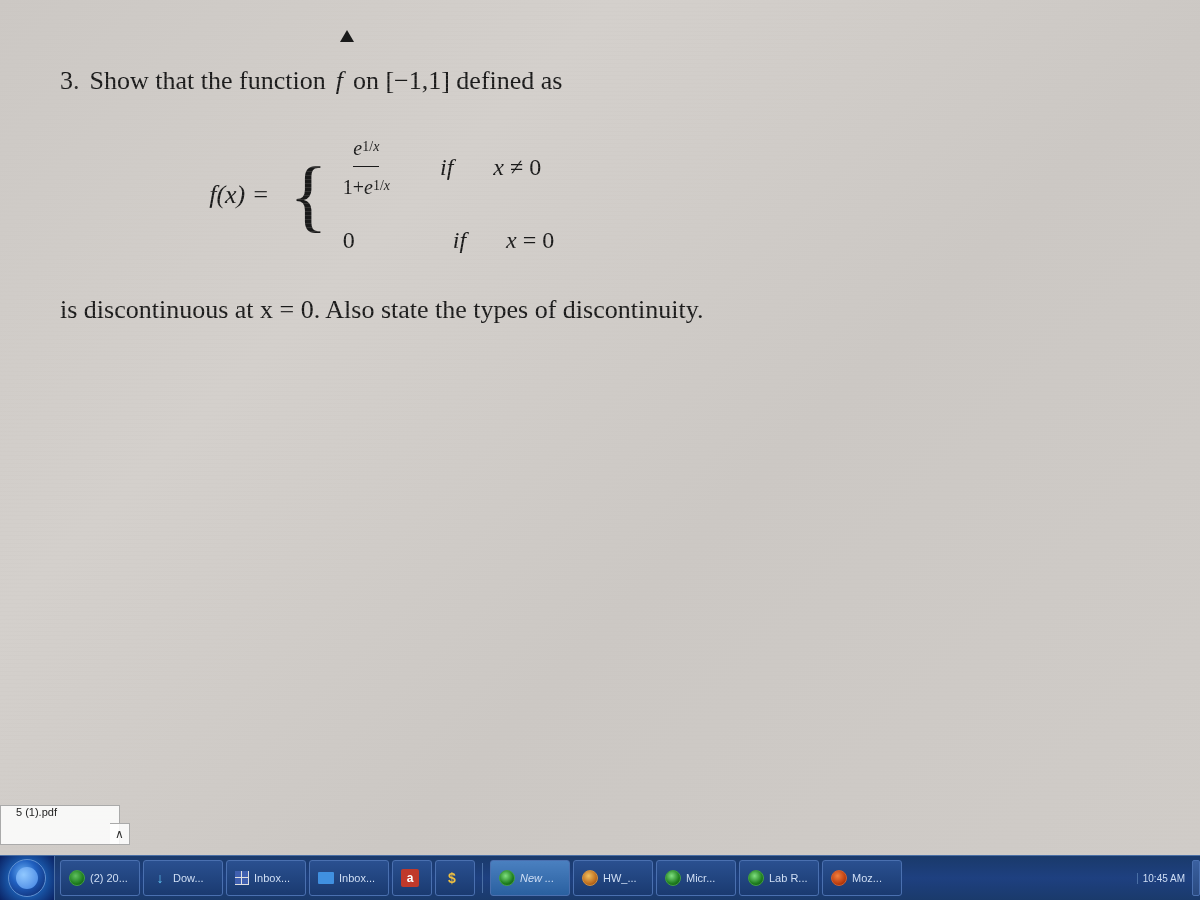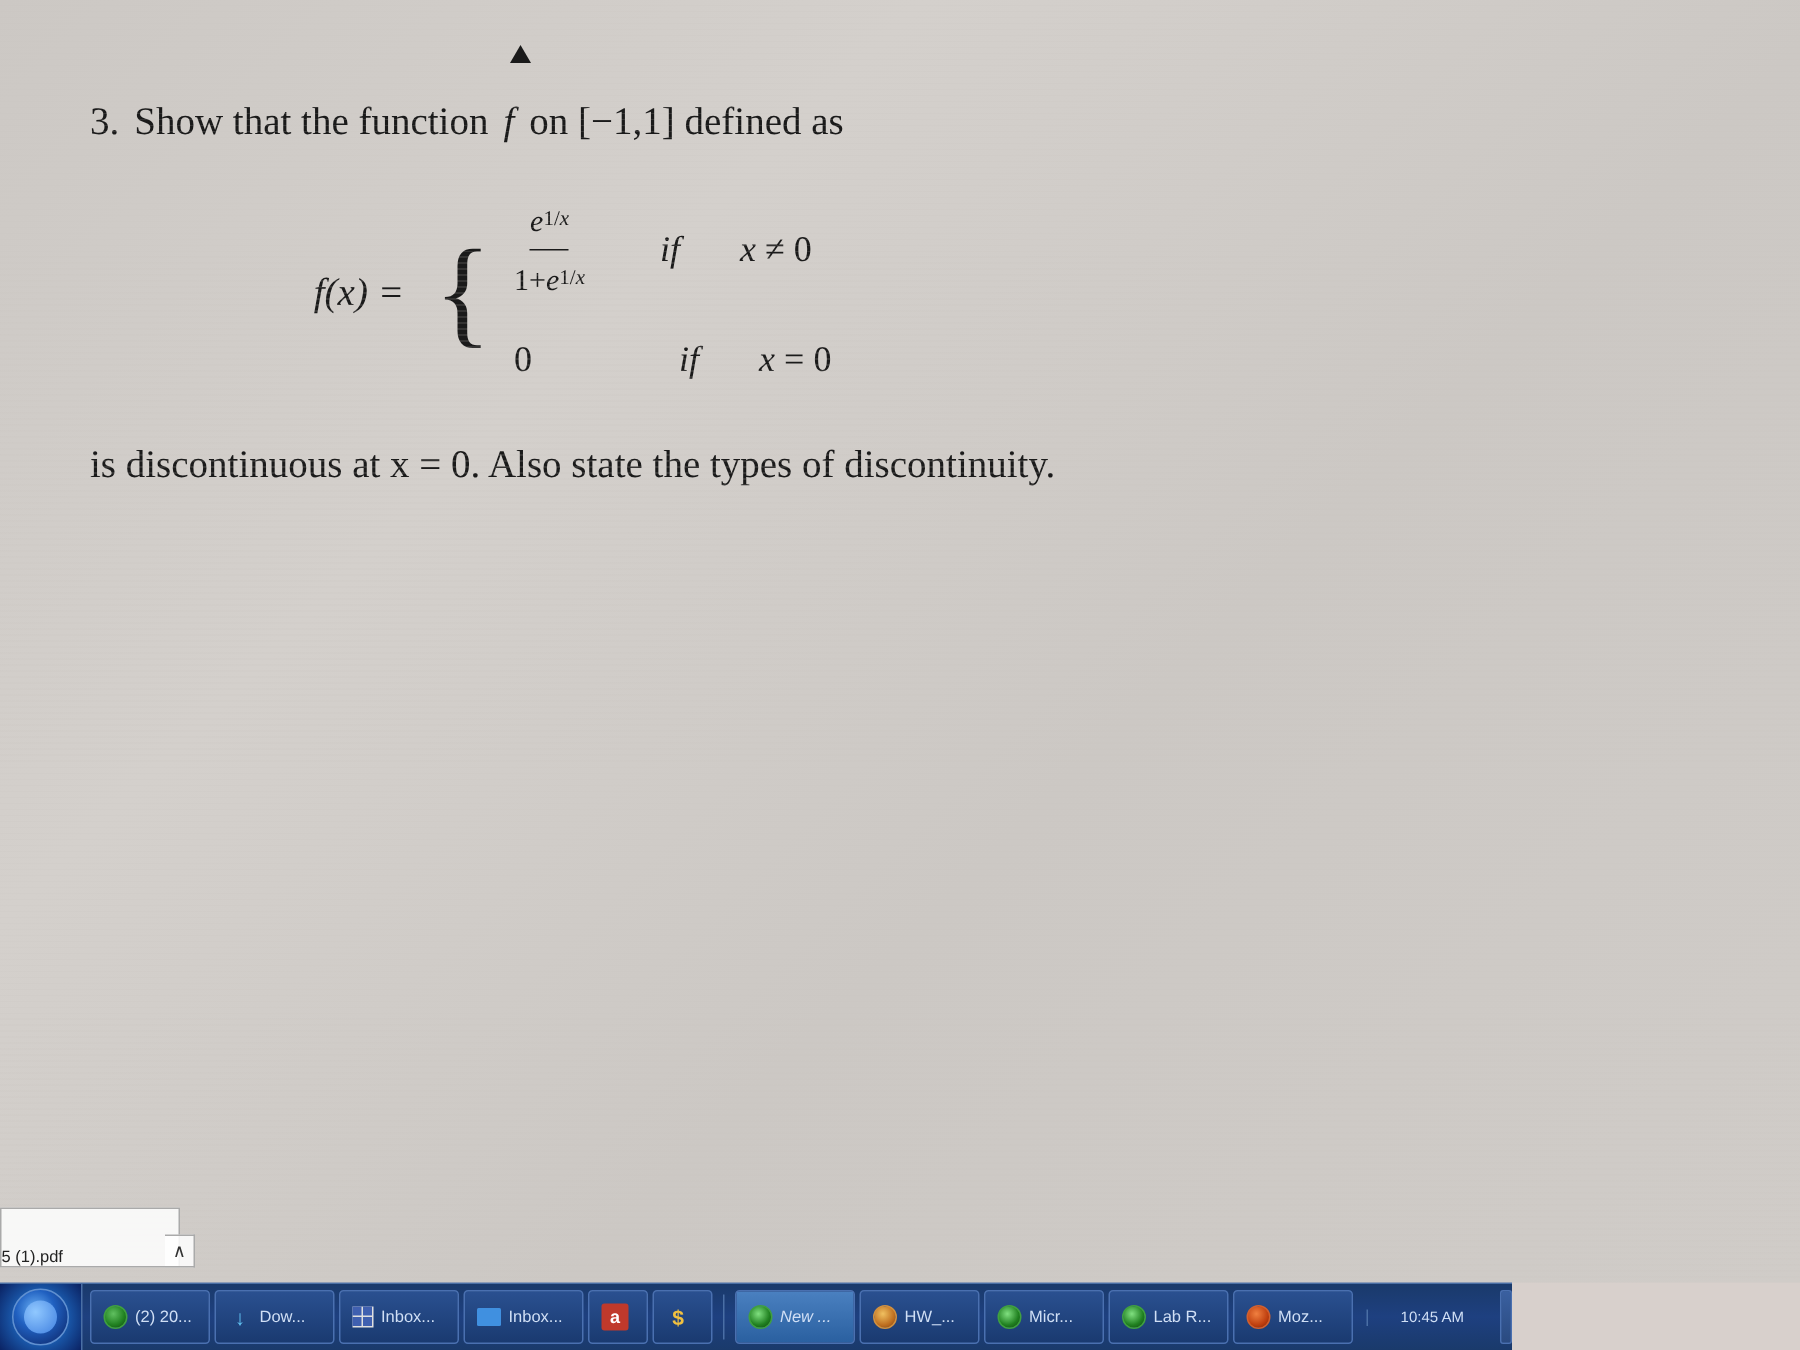--- a/index.html
+++ b/index.html
@@ -139,21 +139,21 @@
       width: 0;
       height: 0;
       border-left: 7px solid transparent;
       border-right: 7px solid transparent;
       border-bottom: 12px solid #1a1a1a;
       transform: rotate(0deg);
     }
 
     
     .taskbar {
-      width: 1008px;
+      width: 1200px;
       height: 45px;
       background: linear-gradient(to bottom, #1a3a6b 0%, #1e4080 50%, #1a3a6b 100%);
       display: flex;
       align-items: center;
       position: absolute;
       bottom: 0;
       left: 0;
       border-top: 1px solid #4a6fa5;
     }
 
@@ -264,21 +264,21 @@
       display: flex;
       align-items: center;
       justify-content: center;
     }
 
     
     .tray-icons {
       display: flex;
       align-items: center;
       gap: 3px;
-      padding: 0 22px;
+      padding: 0 5px;
       border-left: 1px solid #4a6fa5;
     }
 
     
     .tb-new {
       background: linear-gradient(to bottom, #4a80c0 0%, #2a60a0 100%);
       font-style: italic;
     }
 
     .show-desktop-btn {
@@ -305,22 +305,22 @@
     
     .bottom-file-label {
       position: absolute;
       bottom: 55px;
       left: 0;
       width: 120px;
       height: 40px;
       background: rgba(255,255,255,0.85);
       border: 1px solid #aaa;
       display: flex;
-      align-items: flex-end;
-      padding: 0 0;
+      align-items: flex-start;
+      padding: 0 15px;
       font-size: 11px;
       font-family: Arial, sans-serif;
       color: #222;
     }
 
     .bottom-file-arrow {
       position: absolute;
       bottom: 55px;
       left: 110px;
       color: #333;

